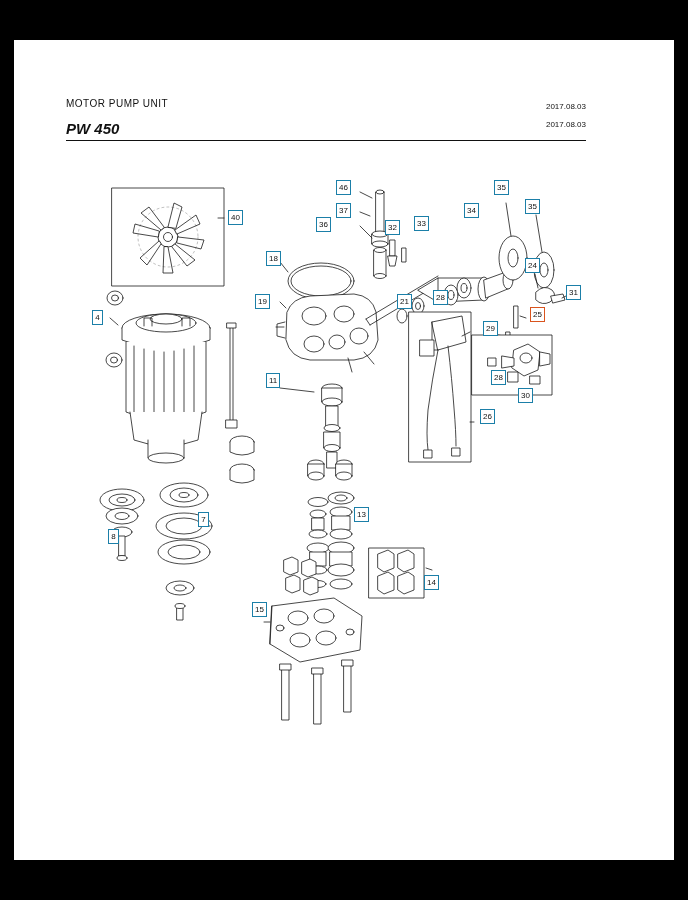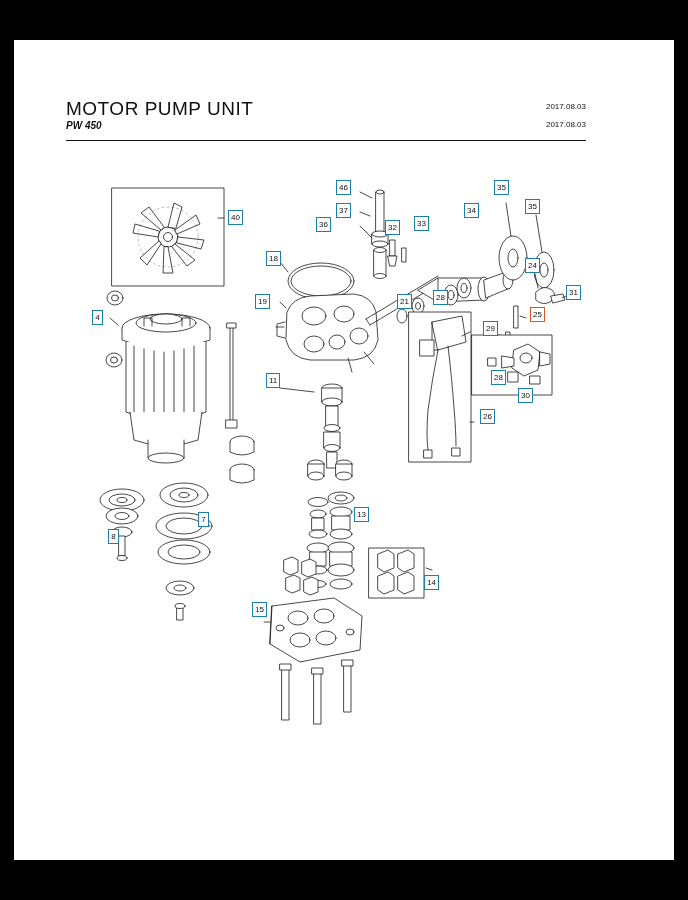--- a/index.html
+++ b/index.html
@@ -2,24 +2,24 @@
 <html><head>
 <meta charset="utf-8">
 <style>
   html,body{margin:0;padding:0;background:#000;}
   body{width:688px;height:900px;font-family:"Liberation Sans",sans-serif;}
   #page{
     position:absolute;left:14px;top:40px;width:660px;height:820px;
     background:#ffffff;overflow:hidden;
   }
   .hdr-title{
-    position:absolute;left:52px;top:58px;font-size:19px;letter-spacing:.5px;color:#111;
+    position:absolute;left:52px;top:58px;font-size:10px;letter-spacing:.5px;color:#111;
   }
   .hdr-sub{
-    position:absolute;left:52px;top:80px;font-size:10px;font-weight:bold;font-style:italic;color:#111;
+    position:absolute;left:52px;top:80px;font-size:15px;font-weight:bold;font-style:italic;color:#111;
   }
   .hdr-date1{position:absolute;right:88px;top:62px;font-size:8px;color:#111;}
   .hdr-date2{position:absolute;right:88px;top:80px;font-size:8px;color:#111;}
   .hdr-rule{position:absolute;left:52px;top:100px;width:520px;height:1px;background:#111;}
 
   #canvas{position:absolute;left:0;top:0;width:660px;height:820px;}
 
   
   .callout{
     position:absolute;border:1px solid #1b7fa8;background:#fff;

